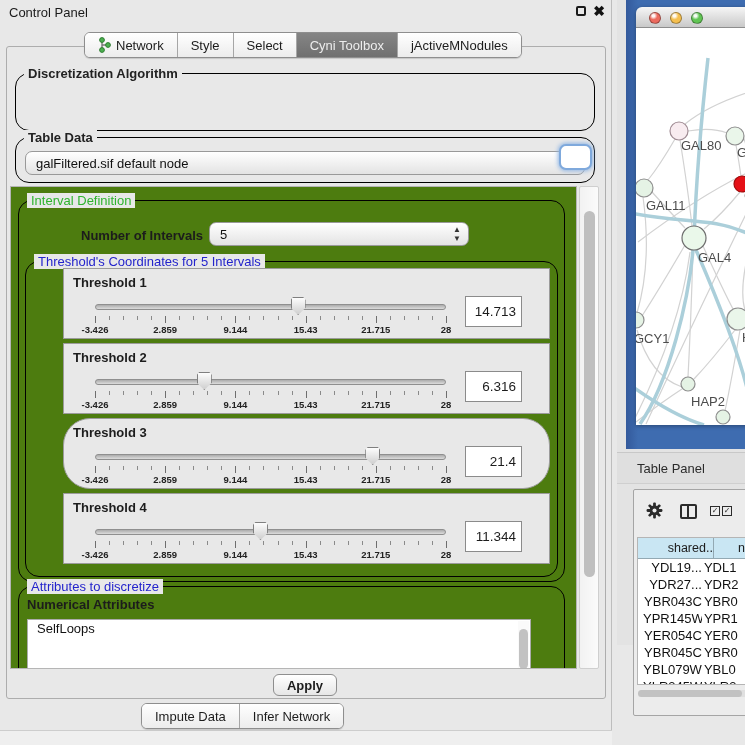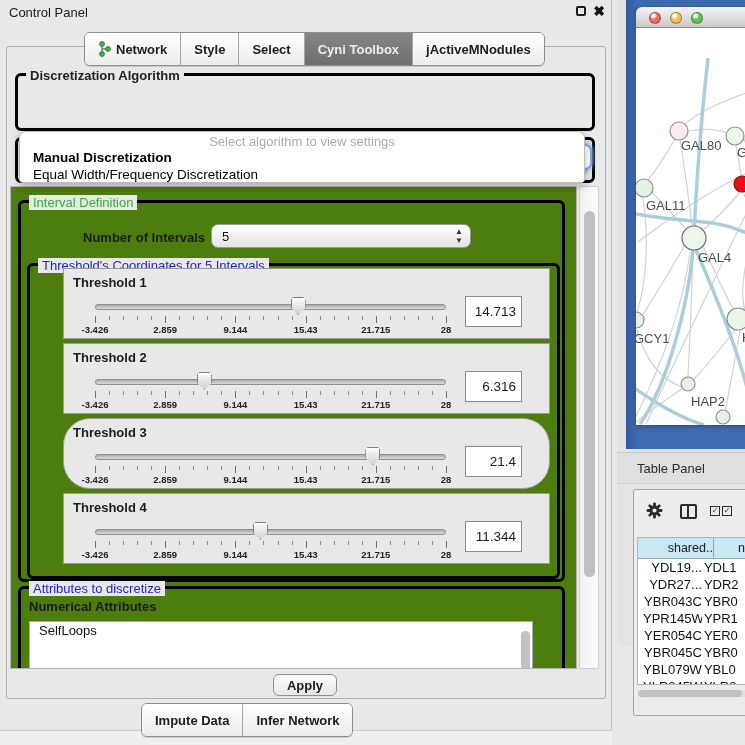--- a/index.html
+++ b/index.html
@@ -10,29 +10,29 @@
   
   #control-panel { position:absolute; left:0; top:0; width:612px; height:745px; background:#E8E8E8; border-right:1px solid #BDBDBD; }
   .titlebar { position:absolute; left:0; top:0; width:100%; height:26px; }
   .titlebar .title { position:absolute; left:9px; top:5px; font-size:13px; color:#1a1a1a; }
   .win-icons { position:absolute; right:6px; top:4px; display:flex; gap:7px; align-items:center; }
   .float-icon { width:10px; height:10px; border:2px solid #1a1a1a; border-radius:2px; }
   .close-icon { font-size:14px; font-weight:bold; color:#111; line-height:14px; }
 
   
   .seg-bar { position:absolute; display:flex; border:1px solid #8E8E8E; border-radius:6px; overflow:hidden; background:#fff; box-shadow:0 1px 1px rgba(0,0,0,0.15); z-index:4; }
-  .seg { display:flex; align-items:center; gap:5px; padding:0 13px; height:32px; font-size:13px; font-weight:bold; color:#1c1c1c; background:linear-gradient(#FFFFFF,#ECECEC); border-left:1px solid #A6A6A6; cursor:default; white-space:nowrap; }
+  .seg { display:flex; align-items:center; gap:5px; padding:0 13px; height:24px; font-size:13px; font-weight:normal; color:#1c1c1c; background:linear-gradient(#FFFFFF,#ECECEC); border-left:1px solid #A6A6A6; cursor:default; white-space:nowrap; }
   .seg:first-child { border-left:none; }
   .seg.selected { background:linear-gradient(#858585,#6F6F6F); color:#EDEDED; }
   #top-tabs { left:84px; top:32px; }
   #bottom-tabs { left:141px; top:703px; }
 
   
   #content-panel { position:absolute; left:6px; top:46px; width:600px; height:653px; border:1px solid #ADADAD; border-radius:3px; background:#E8E8E8; }
-  .groupbox { position:absolute; border:3px solid #000000; border-radius:6px; }
+  .groupbox { position:absolute; border:1px solid #000000; border-radius:14px; }
   .gtitle { position:absolute; top:-8px; left:8px; background:#E8E8E8; padding:0 4px; font-size:13px; }
   .gtitle.dark { font-weight:bold; color:#222; }
   .gtitle.green { color:#2FB42F; }
   .gtitle.blue { color:#2424CC; }
 
   
   .combo { position:absolute; height:24px; border:1px solid #999; border-radius:7px; background:linear-gradient(#FFFFFF,#E3E3E3); display:flex; align-items:center; padding:0 20px 0 10px; font-size:13px; color:#111; }
   .combo .spinner { position:absolute; right:7px; top:2px; display:flex; flex-direction:column; line-height:9px; font-size:8px; color:#333; }
 
   
@@ -139,27 +139,20 @@
         </div>
       </div>
 
     <div id="content-panel">
 
       <div class="groupbox" style="left:8px; top:26px; width:580px; height:58px;">
         <span class="gtitle dark">Discretization Algorithm</span>
       </div>
       <div class="focus-ring-frag"></div>
 
-      <div id="algo-popup">
-        <div class="placeholder">Select algorithm to view settings</div>
-        <div class="opts">
-            <div class="opt first">Manual Discretization</div>
-            <div class="opt">Equal Width/Frequency Discretization</div>
-          </div>
-      </div>
 
       <div class="groupbox" style="left:8px; top:90px; width:580px; height:46px;">
         <span class="gtitle dark">Table Data</span>
         <div class="combo" style="left:9px; top:13px; width:560px;">
           <span>galFiltered.sif default node</span>
           <span class="spinner">
               <span>▲</span>
               <span>▼</span>
             </span>
         </div>

